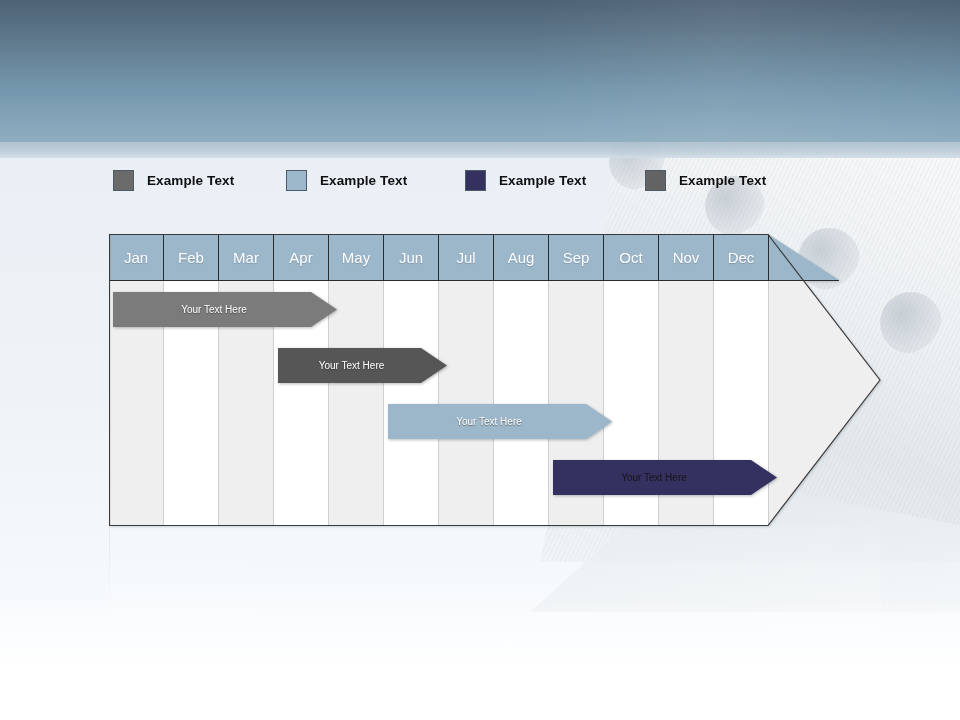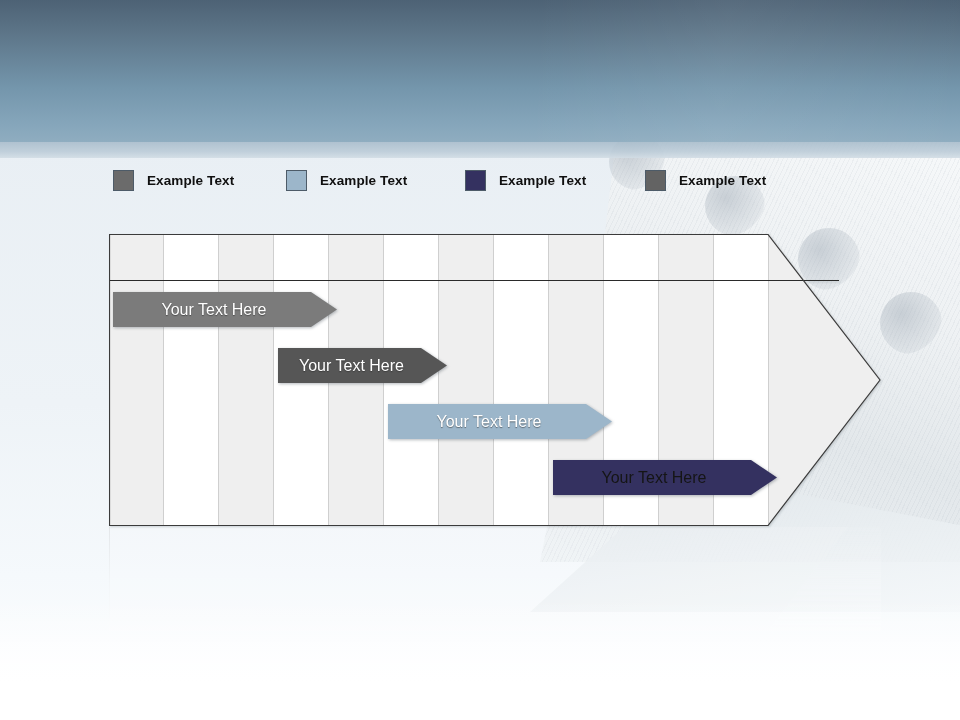--- a/index.html
+++ b/index.html
@@ -145,21 +145,21 @@
     filter:drop-shadow(1.5px 1.5px 1.5px rgba(70,80,90,.4));
   }
   .bar-shape {
     position:absolute; inset:0;
     clip-path:polygon(0 0, calc(100% - 26px) 0, 100% 50%, calc(100% - 26px) 100%, 0 100%);
     -webkit-clip-path:polygon(0 0, calc(100% - 26px) 0, 100% 50%, calc(100% - 26px) 100%, 0 100%);
   }
   .bar-label {
     position:relative; z-index:2; width:100%;
     text-align:center; padding-right:22px;
-    font-size:16px; white-space:nowrap;
+    font-size:10px; white-space:nowrap;
   }
   .bar-label.onlight { color:#ffffff; text-shadow:0 1px 1px rgba(40,40,40,.55); }
   .bar-label.ondark  { color:#151515; }
 
   
   .reflection {
     position:absolute; left:109px; top:527px; width:772px; height:104px;
     overflow:hidden; opacity:.20;
   }
   .reflection-inner {
@@ -239,20 +239,35 @@
           <div class="col plain" style="left: 165px;"></div>
           <div class="col shade" style="left: 220px;"></div>
           <div class="col plain" style="left: 275px;"></div>
           <div class="col shade" style="left: 330px;"></div>
           <div class="col plain" style="left: 385px;"></div>
           <div class="col shade" style="left: 440px;"></div>
           <div class="col plain" style="left: 495px;"></div>
           <div class="col shade" style="left: 550px;"></div>
           <div class="col plain" style="left: 605px;"></div>
         </div>
+      <div class="months" id="months">
+        <div class="mcell-tail"></div>
+      <div class="mcell" style="left: 0px; background: rgb(156, 182, 202); color: rgb(255, 255, 255);">Jan</div>
+          <div class="mcell" style="left: 55px; background: rgb(156, 182, 202); color: rgb(255, 255, 255);">Feb</div>
+          <div class="mcell" style="left: 110px; background: rgb(156, 182, 202); color: rgb(255, 255, 255);">Mar</div>
+          <div class="mcell" style="left: 165px; background: rgb(156, 182, 202); color: rgb(255, 255, 255);">Apr</div>
+          <div class="mcell" style="left: 220px; background: rgb(156, 182, 202); color: rgb(255, 255, 255);">May</div>
+          <div class="mcell" style="left: 275px; background: rgb(156, 182, 202); color: rgb(255, 255, 255);">Jun</div>
+          <div class="mcell" style="left: 330px; background: rgb(156, 182, 202); color: rgb(255, 255, 255);">Jul</div>
+          <div class="mcell" style="left: 385px; background: rgb(156, 182, 202); color: rgb(255, 255, 255);">Aug</div>
+          <div class="mcell" style="left: 440px; background: rgb(156, 182, 202); color: rgb(255, 255, 255);">Sep</div>
+          <div class="mcell" style="left: 495px; background: rgb(156, 182, 202); color: rgb(255, 255, 255);">Oct</div>
+          <div class="mcell" style="left: 550px; background: rgb(156, 182, 202); color: rgb(255, 255, 255);">Nov</div>
+          <div class="mcell" style="left: 605px; background: rgb(156, 182, 202); color: rgb(255, 255, 255);">Dec</div>
+        </div>
       <div class="months-underline"></div>
 
       <div id="bars">
           <div class="bar" style="left: 4px; top: 58px; width: 224px;">
             <div class="bar-shape" style="background: rgb(123, 123, 123);"></div>
             <div class="bar-label onlight" style="color: rgb(255, 255, 255);">Your  Text Here</div>
           </div>
           <div class="bar" style="left: 169px; top: 114px; width: 169px;">
             <div class="bar-shape" style="background: rgb(86, 86, 86);"></div>
             <div class="bar-label onlight" style="color: rgb(255, 255, 255);">Your  Text Here</div>

